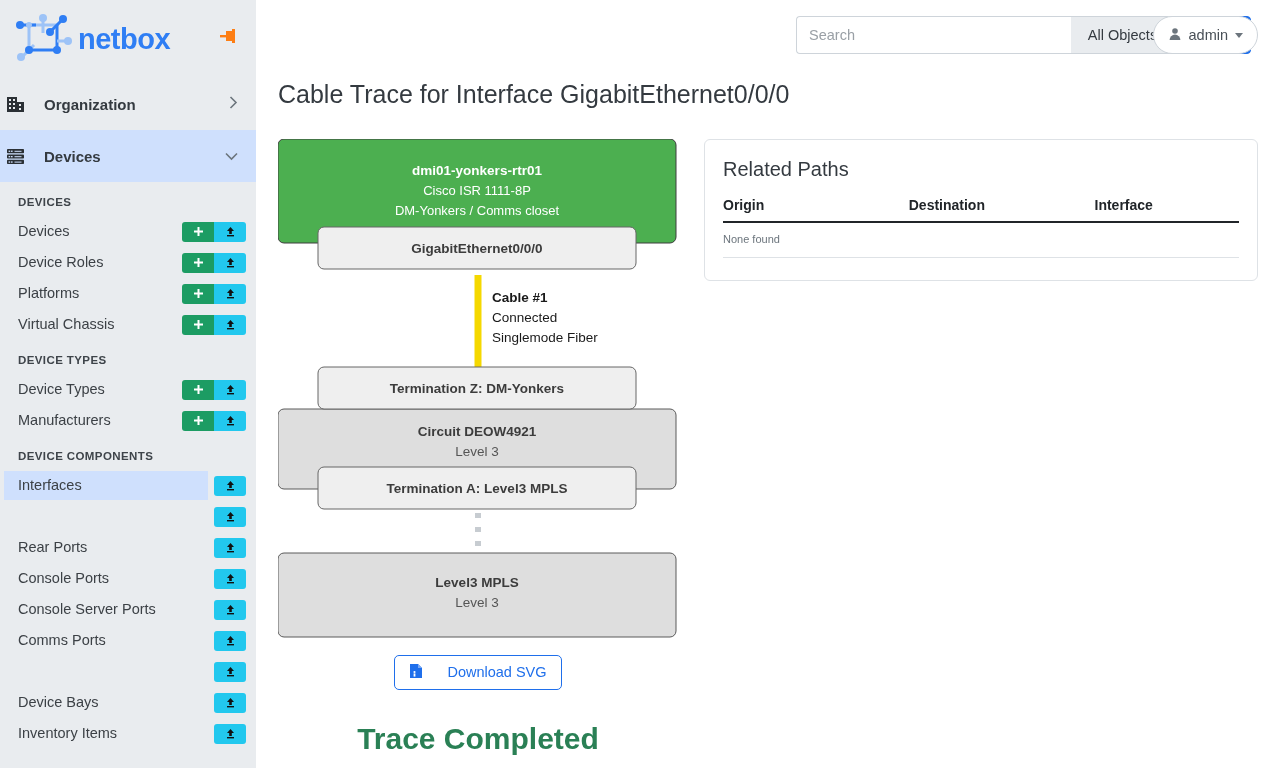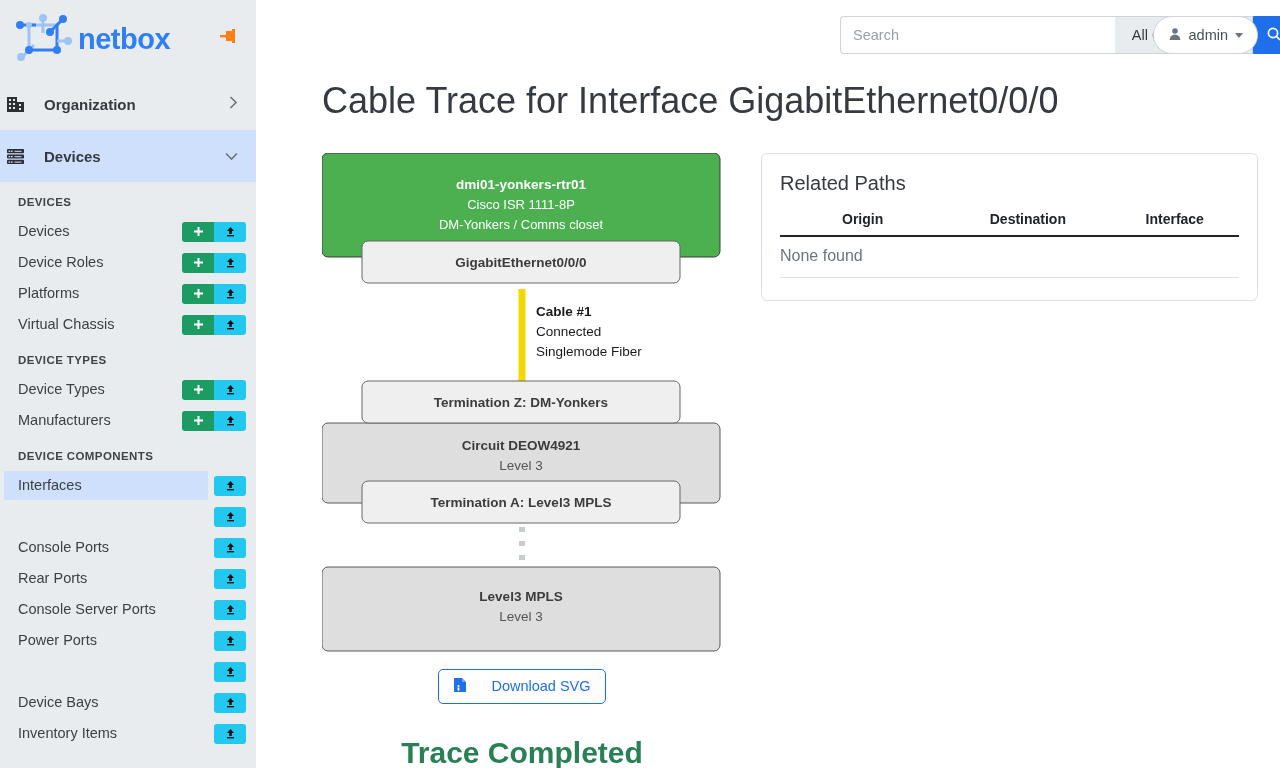--- a/index.html
+++ b/index.html
@@ -81,21 +81,20 @@
   .mini-btn.add { background: #1c9c63; border-radius: 3px 0 0 3px; }
   .mini-btn.imp { background: #22c8ee; border-radius: 0 3px 3px 0; }
   .mini-btn.imp.only { border-radius: 3px; }
   .mini-btn svg { display:block; }
 
   
   .main {
     flex: 1; height: 768px; background: #fff;
     display: flex; flex-direction: column;
     overflow: hidden;
-    padding-left: 44px;
   }
   .topbar {
     height: 70px; min-height: 70px;
     display: flex; align-items: center;
     padding: 0 22px;
     position: relative;
   }
   .search-wrap {
     display: flex; align-items: stretch;
     height: 38px; margin: 0 auto;
@@ -138,21 +137,21 @@
   }
   .caret {
     width: 0; height: 0;
     border-left: 4.5px solid transparent;
     border-right: 4.5px solid transparent;
     border-top: 5.5px solid #6c757d;
   }
 
   .content { flex: 1; padding: 0 22px; position: relative; }
   .page-title {
-    font-size: 36px; font-weight: normal; color: #343a40;
+    font-size: 25px; font-weight: normal; color: #343a40;
     margin: 8px 0 0 0; line-height: 1.3;
   }
 
   .cols { display: flex; gap: 26px; margin-top: 28px; }
   .col-trace { width: 400px; min-width: 400px; position: relative; }
   .col-side { flex: 1; }
 
   
   .trace-svg { display: block; }
   .dl-row { display: flex; justify-content: center; margin-top: 16px; }
@@ -165,34 +164,34 @@
     font-family: "Liberation Sans", sans-serif;
   }
   .trace-status {
     text-align: center; margin-top: 32px;
     font-size: 30px; color: #2a8055; font-weight: bold;
   }
 
   
   .card {
     border: 1px solid #dee2e6; border-radius: 6px;
-    background: #fff; padding: 18px 18px 22px 18px; margin-left: 13px;
+    background: #fff; padding: 18px 18px 22px 18px;
   }
   .card-title {
     font-size: 20px; color: #343a40; font-weight: normal;
     margin-bottom: 16px;
   }
   table.paths { width: 100%; border-collapse: collapse; }
   table.paths th {
-    text-align: center; font-size: 14px; font-weight: bold;
+    text-align: left; font-size: 14px; font-weight: bold;
     color: #212529; padding: 0 0 8px 0;
     border-bottom: 2px solid #212529;
   }
   table.paths td {
-    font-size: 16px; color: #6c757d;
+    font-size: 11px; color: #6c757d;
     padding: 10px 0 12px 0;
     border-bottom: 1px solid #dee2e6;
   }
 </style>
 </head>
 <body>
 
 <div class="app">
 
   <aside class="sidebar">
@@ -420,63 +419,63 @@
           <svg width="11" height="11" viewBox="0 0 11 11">
               <path d="M5.5 1 L9 5 H6.8 V8 H4.2 V5 H2 Z" fill="#111"></path>
               <rect x="2" y="9" width="7" height="1.4" fill="#111"></rect>
             </svg>
         </button>
       </div>
     </div>
 
     <div class="nav-item">
       <div class="label-wrap">
+          <span class="label">Rear Ports</span>
+        </div>
+      <div class="btn-group">
+        <button class="mini-btn imp only">
+          <svg width="11" height="11" viewBox="0 0 11 11">
+              <path d="M5.5 1 L9 5 H6.8 V8 H4.2 V5 H2 Z" fill="#111"></path>
+              <rect x="2" y="9" width="7" height="1.4" fill="#111"></rect>
+            </svg>
+        </button>
+      </div>
+    </div>
+
+    <div class="nav-item">
+      <div class="label-wrap">
           <span class="label">Console Ports</span>
         </div>
       <div class="btn-group">
         <button class="mini-btn imp only">
           <svg width="11" height="11" viewBox="0 0 11 11">
               <path d="M5.5 1 L9 5 H6.8 V8 H4.2 V5 H2 Z" fill="#111"></path>
               <rect x="2" y="9" width="7" height="1.4" fill="#111"></rect>
             </svg>
         </button>
       </div>
     </div>
 
     <div class="nav-item">
       <div class="label-wrap">
-          <span class="label">Rear Ports</span>
-        </div>
-      <div class="btn-group">
-        <button class="mini-btn imp only">
-          <svg width="11" height="11" viewBox="0 0 11 11">
-              <path d="M5.5 1 L9 5 H6.8 V8 H4.2 V5 H2 Z" fill="#111"></path>
-              <rect x="2" y="9" width="7" height="1.4" fill="#111"></rect>
-            </svg>
-        </button>
-      </div>
-    </div>
-
-    <div class="nav-item">
-      <div class="label-wrap">
           <span class="label">Console Server Ports</span>
         </div>
       <div class="btn-group">
         <button class="mini-btn imp only">
           <svg width="11" height="11" viewBox="0 0 11 11">
               <path d="M5.5 1 L9 5 H6.8 V8 H4.2 V5 H2 Z" fill="#111"></path>
               <rect x="2" y="9" width="7" height="1.4" fill="#111"></rect>
             </svg>
         </button>
       </div>
     </div>
 
     <div class="nav-item">
       <div class="label-wrap">
-          <span class="label">Power Ports</span>
+          <span class="label">Comms Ports</span>
         </div>
       <div class="btn-group">
         <button class="mini-btn imp only">
           <svg width="11" height="11" viewBox="0 0 11 11">
               <path d="M5.5 1 L9 5 H6.8 V8 H4.2 V5 H2 Z" fill="#111"></path>
               <rect x="2" y="9" width="7" height="1.4" fill="#111"></rect>
             </svg>
         </button>
       </div>
     </div>

